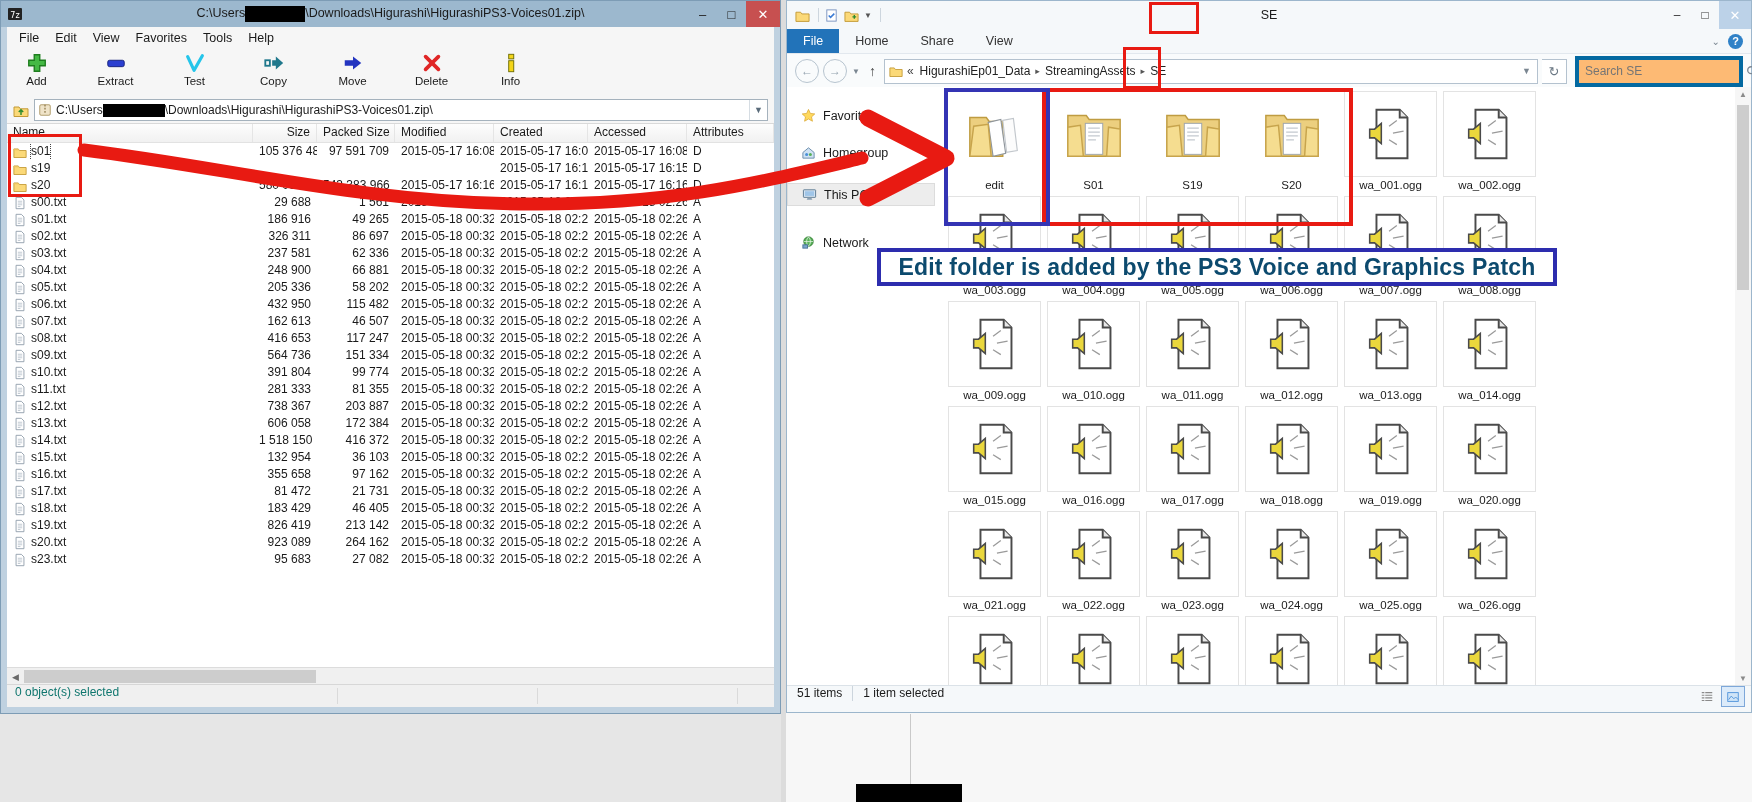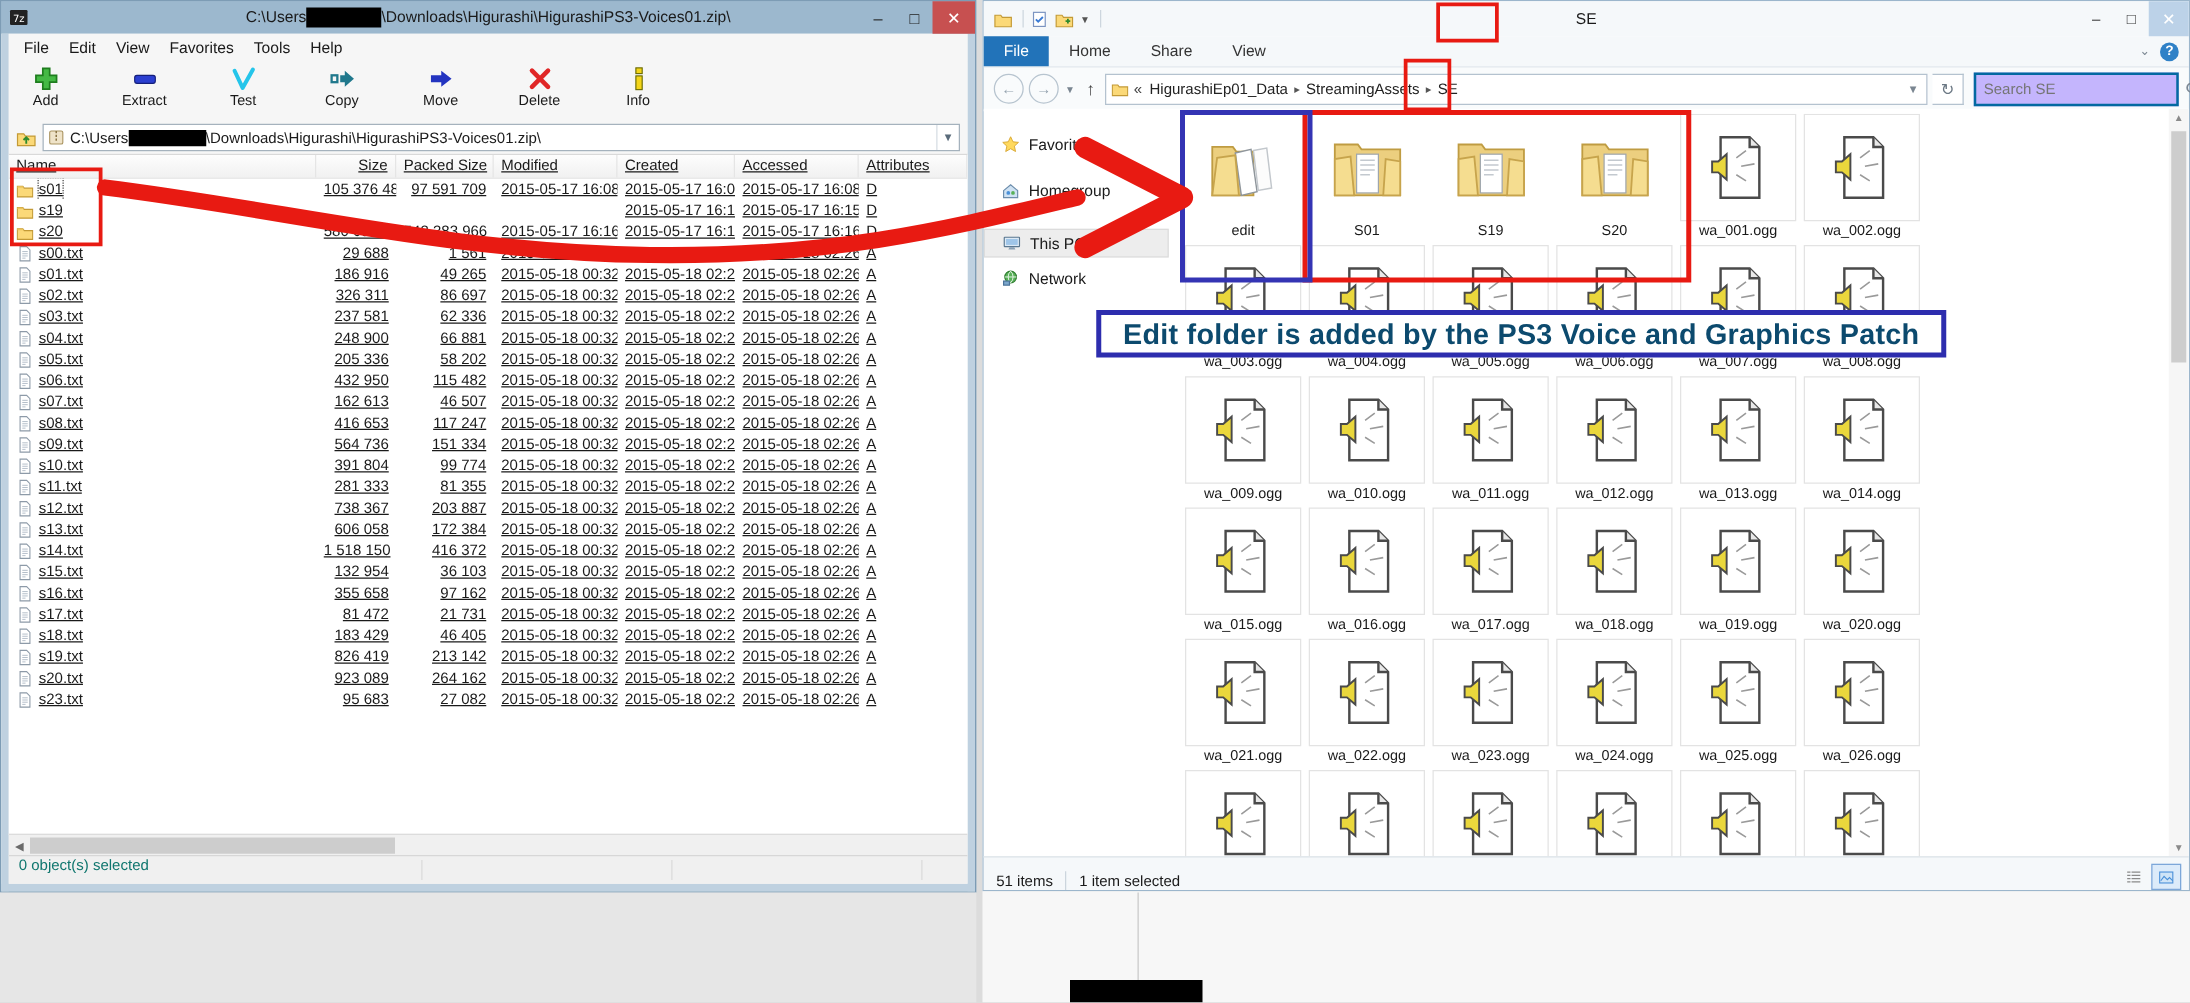--- a/index.html
+++ b/index.html
@@ -28,21 +28,21 @@
   .sz-toolbar{height:46px;display:flex;align-items:flex-start;padding:2px 0 0 10px;background:#f6f6f6;gap:40px;}
   .tbtn{min-width:37px;display:flex;flex-direction:column;align-items:center;padding:1px 1px;}
   .tbtn .icon svg{width:22px;height:22px;}
   .tbtn .tlabel{font-size:11.5px;color:#1a1a1a;margin-top:1px;}
   .sz-addrrow{height:26px;display:flex;align-items:center;gap:5px;padding:0 6px;background:#f6f6f6;}
   .sz-addrrow .icon svg{width:16px;height:16px;}
   .sz-combo{flex:1;height:20px;background:#fff;border:1px solid #a5b2bd;display:flex;align-items:center;padding-left:3px;font-size:12px;color:#1a1a1a;}
   .sz-combo .icon svg{width:14px;height:14px;margin-right:4px;}
   .sz-combo .drop{margin-left:auto;width:17px;align-self:stretch;display:flex;align-items:center;justify-content:center;color:#5a6b7a;font-size:9px;border-left:1px solid #d6dde3;}
   .sz-list{position:absolute;left:0;top:96px;right:0;bottom:39px;background:#fff;border-top:1px solid #d9d9d9;overflow:hidden;}
-  .sz-cols{display:grid;grid-template-columns:246px 64px 78px 99px 94px 99px 1fr;text-decoration:underline;}
+  .sz-cols{display:grid;grid-template-columns:246px 64px 78px 99px 94px 99px 1fr;}
   .sz-header{height:18px;background:linear-gradient(#fdfdfd,#f1f1f1);border-bottom:1px solid #e2e2e2;font-size:12px;color:#1a1a1a;}
   .sz-header .hc{padding:1px 6px;border-right:1px solid #e5e5e5;white-space:nowrap;overflow:hidden;}
   .sz-row{height:17px;font-size:12px;color:#1a1a1a;}
   .sz-row .c{padding:0 6px;white-space:nowrap;overflow:hidden;line-height:17px;}
   .al-r{text-align:right;}
   .attr-c{padding-right:32px !important;text-align:left;}
   .namecell{display:flex;align-items:center;gap:4px;}
   .namecell .icon svg{width:14px;height:14px;}
   .focusname{outline:1px dotted #444;}
   .sz-hscroll{position:absolute;left:0;right:0;bottom:22px;height:17px;background:#f0f0f0;border-top:1px solid #dcdcdc;display:flex;align-items:center;}
@@ -70,39 +70,39 @@
   .help-circle{width:15px;height:15px;border-radius:50%;background:#2f81c7;color:#fff;font-size:11px;font-weight:bold;display:flex;align-items:center;justify-content:center;}
   .ex-navrow{height:34px;background:#f9fbfc;display:flex;align-items:center;gap:4px;padding:0 8px;border-bottom:1px solid #e8edf1;}
   .navcirc{width:22px;height:22px;border-radius:50%;border:1px solid #b7c4cf;color:#95a3af;display:flex;align-items:center;justify-content:center;font-size:12px;background:#f9fbfc;}
   .nav-caret{font-size:8px;color:#7a8691;margin:0 1px;}
   .nav-up{font-size:14px;color:#444;margin:0 4px;}
   .ex-addr{flex:1;height:23px;background:#fff;border:1px solid #b4c2cf;display:flex;align-items:center;padding-left:4px;font-size:12px;color:#222;}
   .ex-addr .icon svg{width:14px;height:14px;margin-right:4px;}
   .crumb-sep{color:#555;font-size:9px;margin:0 5px;}
   .ex-addr .chev{margin-left:auto;font-size:9px;color:#7a8691;padding:0 6px;}
   .ex-refresh{width:24px;height:23px;border:1px solid #b4c2cf;border-left:none;background:#fff;display:flex;align-items:center;justify-content:center;color:#6b7884;font-size:13px;}
-  .ex-search{width:160px;height:23px;background:#c4b5fd;border:2px solid #0369a1;display:flex;align-items:center;margin-left:4px;}
+  .ex-search{width:160px;height:23px;background:#fdba74;border:4px solid #0369a1;display:flex;align-items:center;margin-left:4px;}
   .ex-search input{flex:1;border:none;outline:none;font-size:12px;color:#444;padding:0 6px;font-family:"Liberation Sans",sans-serif;background:transparent;}
   .ex-search .icon{padding-right:6px;}
   .ex-search .icon svg{width:12px;height:12px;}
   .ex-main{position:absolute;left:0;top:86px;right:0;bottom:26px;overflow:hidden;background:#fff;}
   .ex-sidebar{position:absolute;left:0;top:0;width:156px;bottom:0;padding-top:18px;}
   .sb-item{display:flex;align-items:center;gap:7px;font-size:12.5px;color:#1a1a1a;padding:3px 0 3px 14px;margin-right:8px;}
   .sb-item .icon svg{width:15px;height:15px;}
   .sb-item.selected{background:#ededed;border:1px solid #dcdcdc;}
   .ex-grid{position:absolute;left:158px;top:4px;right:18px;bottom:0;display:grid;grid-template-columns:repeat(6,99px);grid-auto-rows:105px;overflow:hidden;}
   .tile{display:flex;flex-direction:column;align-items:center;}
   .thumb{width:91px;height:84px;border:1px solid #e3e3e3;background:#fff;display:flex;align-items:center;justify-content:center;}
   .thumb.nob{border-color:transparent;}
   .thumb svg{width:62px;height:62px;}
   .tile .tlab{font-size:11.5px;color:#1a1a1a;margin-top:2px;white-space:nowrap;}
   .ex-vscroll{position:absolute;right:0;top:0;width:16px;bottom:0;background:#f6f6f6;}
   .ex-vscroll .va{position:absolute;left:0;right:0;text-align:center;font-size:8px;color:#8a8a8a;}
   .ex-vthumb{position:absolute;left:2px;right:2px;top:18px;height:185px;background:#cdcdcd;}
-  .ex-statusbar{position:absolute;left:0;right:0;bottom:0;height:26px;background:#f5f8fa;border-top:1px solid #dbe2e8;display:flex;align-items:flex-end;font-size:12px;color:#1a1a1a;padding-left:10px;}
+  .ex-statusbar{position:absolute;left:0;right:0;bottom:0;height:26px;background:#f5f8fa;border-top:1px solid #dbe2e8;display:flex;align-items:flex-start;font-size:12px;color:#1a1a1a;padding-left:10px;}
   .ex-statusbar .st-div{width:1px;height:15px;background:#ccd5dd;margin:0 10px;}
   .ex-viewbtns{margin-left:auto;display:flex;gap:2px;padding-right:6px;}
   .vbtn{width:22px;height:19px;display:flex;align-items:center;justify-content:center;border:1px solid transparent;}
   .vbtn svg{width:14px;height:14px;}
   .vbtn.selected{border-color:#7da7d9;background:#dcebfa;}
 
   
   .ann{position:absolute;z-index:50;pointer-events:none;}
   #ann-rect-src{left:8px;top:134px;width:68px;height:57px;border:3px solid #e81a12;}
   #ann-box-edit{left:944px;top:88px;width:98px;height:130px;border:4px solid #3434b4;z-index:52;}
@@ -767,21 +767,21 @@
         <div class="sb-item selected" style="margin-top: 20px;">
           <span class="icon">
             <svg viewBox="0 0 16 16">
               <rect x="1.5" y="3" width="13" height="8" rx="0.5" fill="#dce9f5" stroke="#5a7790"></rect>
               <rect x="3" y="4.5" width="10" height="5" fill="#9fc5e8"></rect>
               <path d="M6 11.5h4l1 2H5z" fill="#8aa0b4"></path>
             </svg>
           </span>
           <span>This PC</span>
         </div>
-        <div class="sb-item" style="margin-top: 6px;">
+        <div class="sb-item" style="margin-top: 26px;">
           <span class="icon">
             <svg viewBox="0 0 16 16">
               <circle cx="8" cy="7" r="5" fill="#58b058" stroke="#2f7e2f"></circle>
               <path d="M3 7h10M8 2a7 7 0 010 10M8 2a7 7 0 000 10" stroke="#e8f5e8" stroke-width="0.8" fill="none"></path>
               <rect x="2" y="10.5" width="5" height="3.5" fill="#7ba7cc" stroke="#4a7298"></rect>
             </svg>
           </span>
           <span>Network</span>
         </div>
       </div>

